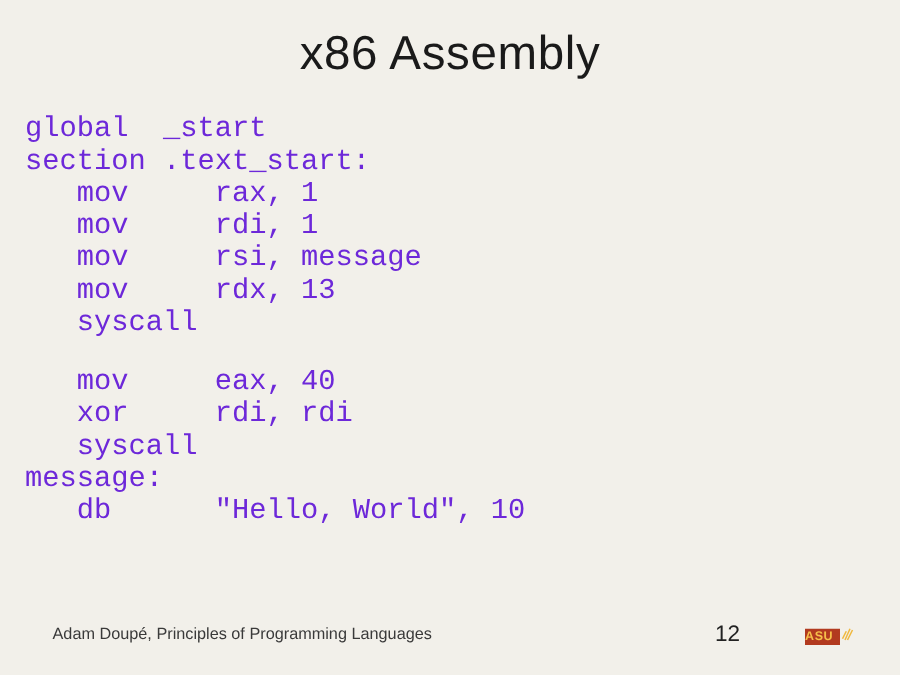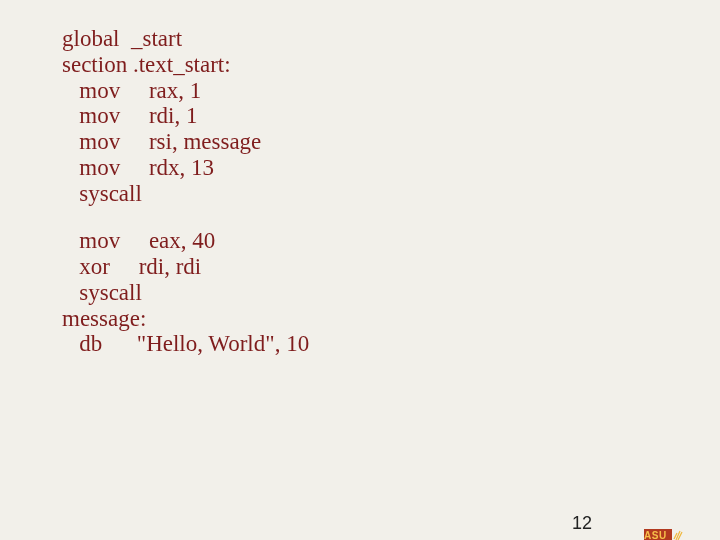--- a/index.html
+++ b/index.html
@@ -19,39 +19,39 @@
     box-sizing: border-box;
   }
   .title {
     text-align: center;
     font-size: 38px;
     font-weight: 400;
     padding-top: 22px;
     letter-spacing: 0.5px;
   }
   .code {
-    font-family: Liberation Serif, serif;
+    font-family: Liberation Mono, monospace;
     font-size: 23px;
     line-height: 1.12;
     white-space: pre;
-    margin-left: 62px;
+    margin-left: 20px;
     margin-top: 26px;
-    color: #7f1d1d;
+    color: #6d28d9;
   }
   .footer-left {
     position: absolute;
     left: 42px;
     bottom: 26px;
     font-size: 13px;
     color: #3a3a3a;
   }
   .page-number {
     position: absolute;
     right: 128px;
-    bottom: 32px;
+    bottom: 22px;
     font-size: 18px;
     font-weight: 400;
     color: #222;
   }
   .logo {
     position: absolute;
     right: 36px;
     bottom: 22px;
     width: 40px;
     height: 18px;
@@ -73,35 +73,37 @@
     display: inline-block;
     vertical-align: middle;
     margin-left: 1px;
   }
 </style>
 </head>
 <body>
 
 <div class="slide">
 
+  <div class="title">x86 Assembly</div>
 
   <div class="code">global  _start
 section .text_start:
    mov     rax, 1
    mov     rdi, 1
    mov     rsi, message
    mov     rdx, 13
    syscall</div>
 
   <div class="code" style="margin-top:22px;">   mov     eax, 40
    xor     rdi, rdi
    syscall
 message:
    db      "Hello, World", 10</div>
 
+  <div class="footer-left">Adam Doupé, Principles of Programming Languages</div>
 
   <div class="page-number">12</div>
 
   <div class="logo">
     <span class="asu-box">ASU</span><span class="rays"><svg width="10" height="13" viewBox="0 0 10 13">
           <g stroke="#f0b83e" stroke-width="1.2" fill="none">
             <line x1="1" y1="11" x2="4" y2="5"></line>
             <line x1="3" y1="12" x2="7" y2="3"></line>
             <line x1="5" y1="12" x2="9" y2="4"></line>
           </g>

